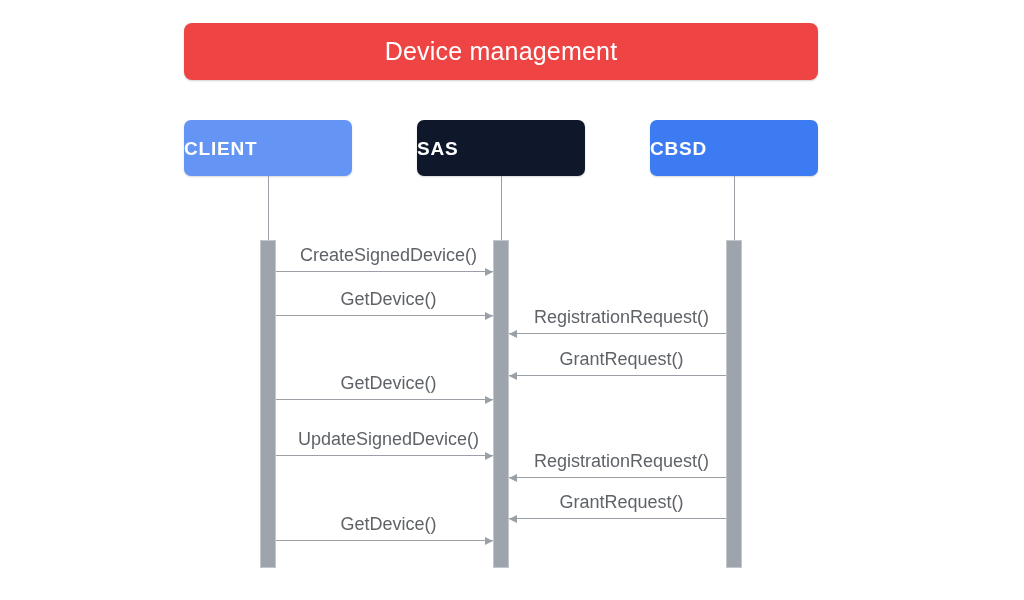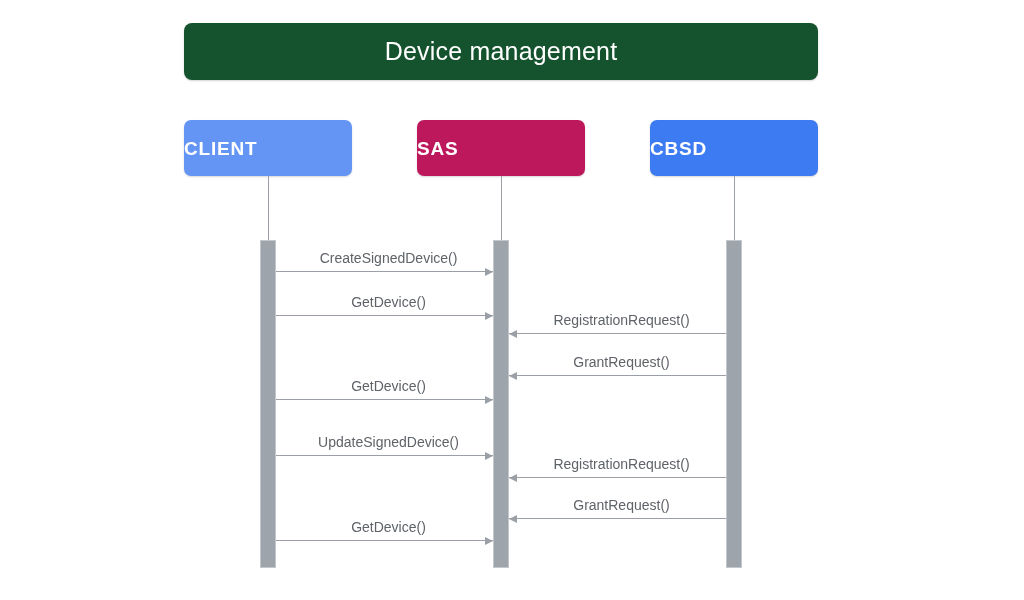--- a/index.html
+++ b/index.html
@@ -25,21 +25,21 @@
   }
 
   
   .title-banner {
     position: absolute;
     left: 184px;
     top: 23px;
     width: 634px;
     height: 57px;
     border-radius: 8px;
-    background: #14532d;
+    background: #ef4444;
     display: flex;
     align-items: center;
     justify-content: center;
     box-shadow: 0 1px 2px rgba(0,0,0,0.18);
   }
   .title-text {
     color: #ffffff;
     font-size: 25px;
     font-weight: 400;
     letter-spacing: 0.2px;
@@ -109,40 +109,40 @@
     left: 0;
     border-right: 8px solid #9aa0a6;
   }
   .message-label {
     position: absolute;
     left: 0;
     right: 0;
     bottom: 6px;
     text-align: center;
     color: #5f6368;
-    font-size: 14px;
+    font-size: 18px;
     line-height: 1.1;
     white-space: nowrap;
     padding-left: 8px;
   }
 </style>
 </head>
 <body>
 
 <div id="diagram-root">
 
   <div class="title-banner">
     <span class="title-text">Device management</span>
   </div>
 
   <div id="actors-layer">
       <div class="actor-box" style="left: 184px; background: rgb(100, 149, 245);">
         <span class="actor-label">CLIENT</span>
       </div>
-      <div class="actor-box" style="left: 417px; background: #be185d;">
+      <div class="actor-box" style="left: 417px; background: #0f172a;">
         <span class="actor-label">SAS</span>
       </div>
       <div class="actor-box" style="left: 650px; background: rgb(61, 123, 242);">
         <span class="actor-label">CBSD</span>
       </div>
     </div>
   <div id="lifelines-layer">
       <div class="lifeline" style="left: 268px; top: 176px; height: 64px; background: rgb(154, 160, 166);"></div>
       <div class="activation-bar" style="left: 260px; top: 240px; height: 328px; background: rgb(158, 164, 172);"></div>
       <div class="lifeline" style="left: 501px; top: 176px; height: 64px; background: rgb(154, 160, 166);"></div>

